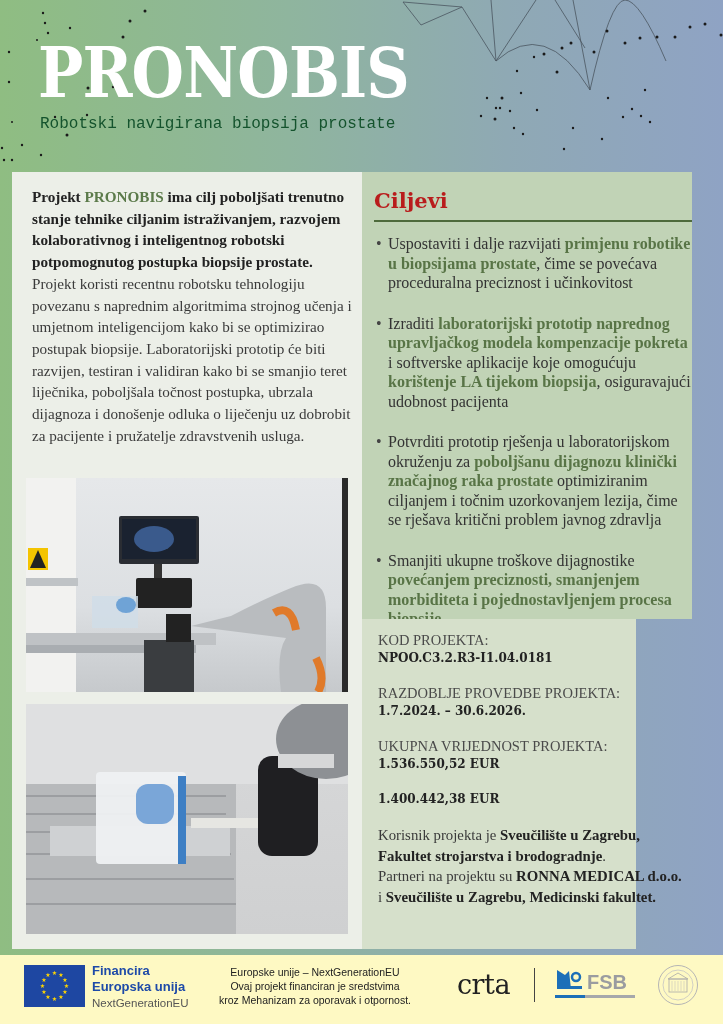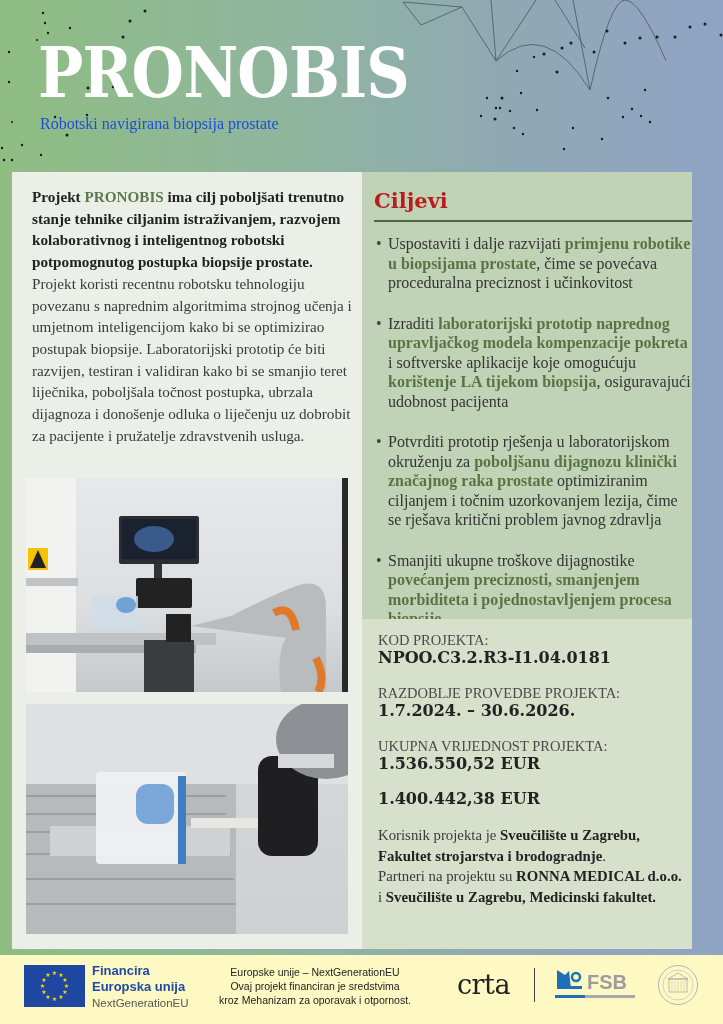--- a/index.html
+++ b/index.html
@@ -13,21 +13,21 @@
   .header-art { position: absolute; left: 0; top: 0; width: 723px; height: 170px; }
 
   .title {
     position: absolute; left: 38px; top: 38px;
     font-family: "DejaVu Serif", serif; font-weight: bold;
     font-size: 70px; letter-spacing: -1px; color: #ffffff; line-height: 1;
     transform: scaleX(0.86); transform-origin: left center;
   }
   .subtitle {
     position: absolute; left: 40px; top: 115px;
-    font-family: Liberation Serif, serif; font-size: 16px; color: #1d4ed8;
+    font-family: Liberation Mono, monospace; font-size: 16px; color: #14532d;
   }
 
   .left-panel {
     position: absolute; left: 12px; top: 172px; width: 350px; height: 777px;
     background: #ecefe8;
   }
   .intro {
     position: absolute; left: 20px; top: 14px; width: 324px;
     font-family: "Liberation Serif", serif; font-size: 15.2px; line-height: 21.7px; color: #3a3a3a;
   }
@@ -38,40 +38,40 @@
     position: absolute; left: 14px; width: 322px; overflow: hidden;
   }
   .photo1 { top: 306px; height: 214px; background: linear-gradient(180deg,#e6e8ea 0%, #dcdfe2 60%, #c6c9cc 100%); }
   .photo2 { top: 532px; height: 230px; background: linear-gradient(180deg,#d8d9da 0%, #cfd0d1 100%); }
 
   .right-panel-top {
     position: absolute; left: 362px; top: 172px; width: 330px; height: 447px;
     background: #c1d3b6;
   }
   .right-panel-bottom {
-    position: absolute; left: 362px; top: 619px; width: 330px; height: 330px;
+    position: absolute; left: 362px; top: 619px; width: 274px; height: 330px;
     background: #d6e0cb;
   }
   .goals-title {
     position: absolute; left: 12px; top: 16px;
     font-family: "DejaVu Serif", serif; font-weight: bold; font-size: 21px; color: #b91c1c;
   }
   .goals-rule { position: absolute; left: 12px; top: 48px; width: 318px; height: 2px; background: #4e6a3c; }
   .goals-list { position: absolute; left: 12px; top: 62px; width: 318px; list-style: none; }
   .goals-list li {
     position: relative; padding-left: 14px; margin-bottom: 21px;
     font-family: "Liberation Serif", serif; font-size: 16px; line-height: 19.5px; color: #333;
   }
   .goals-list li::before { content: "•"; position: absolute; left: 2px; top: 0; color: #444; }
   .goals-list .hl { color: #587446; font-weight: bold; }
 
   .info { position: absolute; left: 16px; top: 12px; width: 310px; }
   .info-block { margin-bottom: 17px; }
   .info-label { font-family: "Liberation Serif", serif; font-size: 14.5px; color: #4a4a4a; line-height: 18px; }
-  .info-value { font-family: "DejaVu Serif", serif; font-weight: bold; font-size: 16px; color: #222; line-height: 18px; }
+  .info-value { font-family: "DejaVu Serif", serif; font-weight: bold; font-size: 12px; color: #222; line-height: 18px; }
   .partners { font-family: "Liberation Serif", serif; font-size: 14.8px; line-height: 20.5px; color: #3a3a3a; margin-top: 2px; }
   .partners b { color: #222; }
 
   .footer { position: absolute; left: 0; top: 955px; width: 723px; height: 88px; background: #fef9c3; }
   .eu-flag { position: absolute; left: 24px; top: 10px; width: 61px; height: 42px; background: #1e47a2; }
   .eu-text { position: absolute; left: 92px; top: 8px; font-family: "Liberation Sans", sans-serif; }
   .eu-text .l1, .eu-text .l2 { color: #1e4aa8; font-weight: bold; font-size: 13px; line-height: 16px; }
   .eu-text .l3 { color: #555; font-size: 11.5px; line-height: 16px; }
   .fund-note {
     position: absolute; left: 205px; top: 10px; width: 220px; text-align: center;

